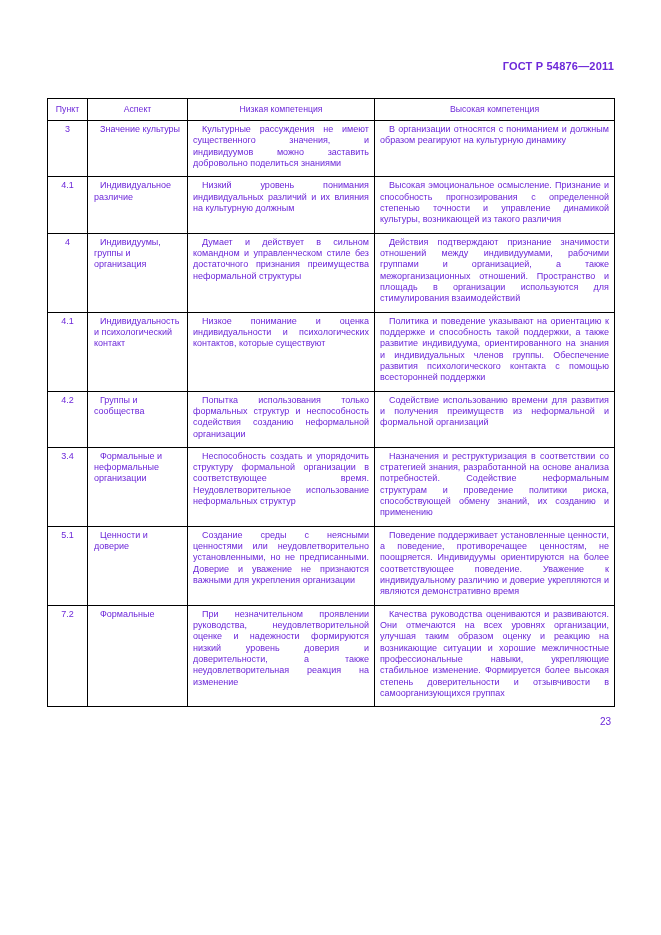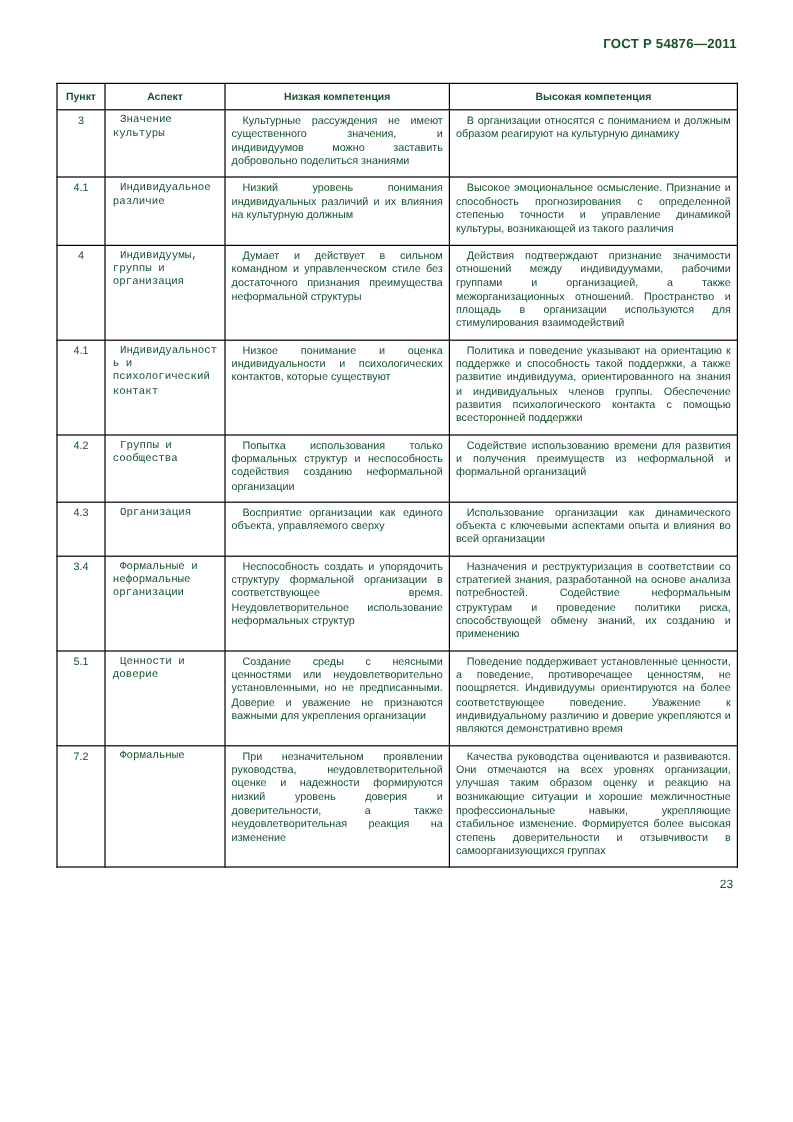--- a/index.html
+++ b/index.html
@@ -5,24 +5,24 @@
   html, body {
     margin: 0;
     padding: 0;
     background: #ffffff;
   }
   .page {
     position: relative;
     width: 661px;
     height: 935px;
     box-sizing: border-box;
-    padding: 31px 47px 0 47px;
+    padding: 60px 47px 0 47px;
     background: #ffffff;
     font-family: "Liberation Sans", sans-serif;
-    color: #14532d;
+    color: #6d28d9;
     overflow: hidden;
   }
   .doc-header {
     text-align: right;
     font-weight: bold;
     font-size: 11px;
     letter-spacing: 0.2px;
     margin-bottom: 26px;
   }
   .table-caption {
@@ -38,34 +38,33 @@
     font-size: 9px;
     line-height: 1.26;
   }
   table.gost-table th,
   table.gost-table td {
     border: 1px solid #000000;
     vertical-align: top;
     overflow-wrap: break-word;
   }
   table.gost-table th {
-    font-weight: bold;
+    font-weight: normal;
     font-size: 8.7px;
     text-align: center;
     padding: 5px 2px;
   }
   td.col-punkt {
     text-align: center;
     padding: 3px 2px;
   }
   td.col-aspekt {
     text-align: left;
     padding: 3px 5px 6px 6px;
     text-indent: 6px;
-    font-family: Liberation Mono, monospace;
   }
   td.col-low,
   td.col-high {
     text-align: justify;
     padding: 3px 5px 7px 5px;
     text-indent: 9px;
   }
   .page-number {
     text-align: right;
     font-size: 10px;
@@ -100,45 +99,39 @@
       <tr>
         <td class="col-punkt">3</td>
         <td class="col-aspekt">Значение культуры</td>
         <td class="col-low">Культурные рассуждения не имеют существенного значения, и индивидуумов можно заставить добровольно поделиться знаниями</td>
         <td class="col-high">В организации относятся с пониманием и должным образом реагируют на культурную динамику</td>
       </tr>
       <tr>
         <td class="col-punkt">4.1</td>
         <td class="col-aspekt">Индивидуальное различие</td>
         <td class="col-low">Низкий уровень понимания индивидуальных различий и их влияния на культурную должным</td>
-        <td class="col-high">Высокое эмоциональное осмысление. Признание и способность прогнозирования с определенной степенью точности и управление динамикой культуры, возникающей из такого различия</td>
+        <td class="col-high">Высокая эмоциональное осмысление. Признание и способность прогнозирования с определенной степенью точности и управление динамикой культуры, возникающей из такого различия</td>
       </tr>
       <tr>
         <td class="col-punkt">4</td>
         <td class="col-aspekt">Индивидуумы, группы и организация</td>
         <td class="col-low">Думает и действует в сильном командном и управленческом стиле без достаточного признания преимущества неформальной структуры</td>
         <td class="col-high">Действия подтверждают признание значимости отношений между индивидуумами, рабочими группами и организацией, а также межорганизационных отношений. Пространство и площадь в организации используются для стимулирования взаимодействий</td>
       </tr>
       <tr>
         <td class="col-punkt">4.1</td>
         <td class="col-aspekt">Индивидуальность и психологический контакт</td>
         <td class="col-low">Низкое понимание и оценка индивидуальности и психологических контактов, которые существуют</td>
         <td class="col-high">Политика и поведение указывают на ориентацию к поддержке и способность такой поддержки, а также развитие индивидуума, ориентированного на знания и индивидуальных членов группы. Обеспечение развития психологического контакта с помощью всесторонней поддержки</td>
       </tr>
       <tr>
         <td class="col-punkt">4.2</td>
         <td class="col-aspekt">Группы и сообщества</td>
         <td class="col-low">Попытка использования только формальных структур и неспособность содействия созданию неформальной организации</td>
         <td class="col-high">Содействие использованию времени для развития и получения преимуществ из неформальной и формальной организаций</td>
-      </tr>
-      <tr>
-        <td class="col-punkt">4.3</td>
-        <td class="col-aspekt">Организация</td>
-        <td class="col-low">Восприятие организации как единого объекта, управляемого сверху</td>
-        <td class="col-high">Использование организации как динамического объекта с ключевыми аспектами опыта и влияния во всей организации</td>
       </tr>
       <tr>
         <td class="col-punkt">3.4</td>
         <td class="col-aspekt">Формальные и неформальные организации</td>
         <td class="col-low">Неспособность создать и упорядочить структуру формальной организации в соответствующее время. Неудовлетворительное использование неформальных структур</td>
         <td class="col-high">Назначения и реструктуризация в соответствии со стратегией знания, разработанной на основе анализа потребностей. Содействие неформальным структурам и проведение политики риска, способствующей обмену знаний, их созданию и применению</td>
       </tr>
       <tr>
         <td class="col-punkt">5.1</td>
         <td class="col-aspekt">Ценности и доверие</td>

